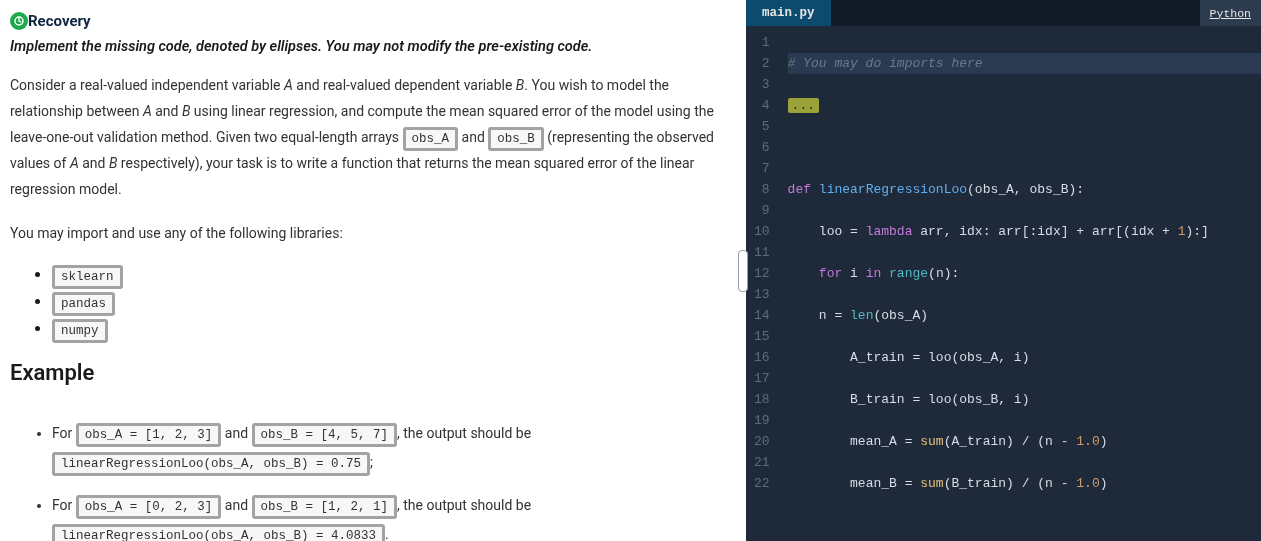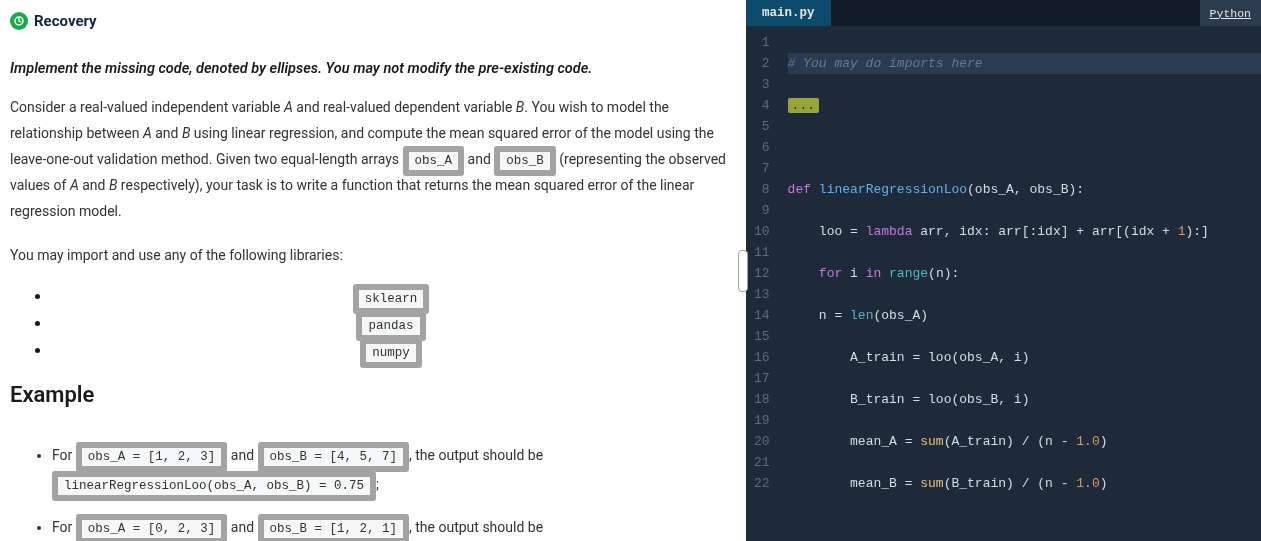--- a/index.html
+++ b/index.html
@@ -13,22 +13,21 @@
     }
     .left-pane {
       width: 740px;
       padding: 12px 10px 12px 10px;
       overflow-y: auto;
       color: #1a1a1a;
     }
     .header {
       display: flex;
       align-items: center;
-      gap: 6px;
-      margin-bottom: 30px;
+      margin-bottom: 8px;
     }
     .header-icon {
       width: 18px;
       height: 18px;
       border-radius: 50%;
       background: #1ba94c;
       display: flex;
       align-items: center;
       justify-content: center;
     }
@@ -49,31 +48,31 @@
       font-size: 14px;
       line-height: 1.85;
       color: #333;
       margin-bottom: 18px;
     }
     .para .ital { font-style: italic; }
     .inline-code {
       font-family: "SFMono-Regular", Consolas, "Liberation Mono", Menlo, monospace;
       font-size: 12.5px;
       background: #f6f7f8;
-      border: 6px solid #a3a3a3;
+      border: 3px solid #a3a3a3;
       border-radius: 3px;
       padding: 2px 6px;
       color: #333;
     }
     .lib-list {
       list-style: disc;
       padding-left: 42px;
       margin-bottom: 22px;
     }
-    .lib-list li { margin-bottom: 8px; text-align: center; }
+    .lib-list li { margin-bottom: 8px; }
     .example-h {
       font-size: 22px;
       font-weight: 600;
       color: #1a1a1a;
       margin-bottom: 34px;
     }
     .ex-list {
       list-style: disc;
       padding-left: 42px;
     }

